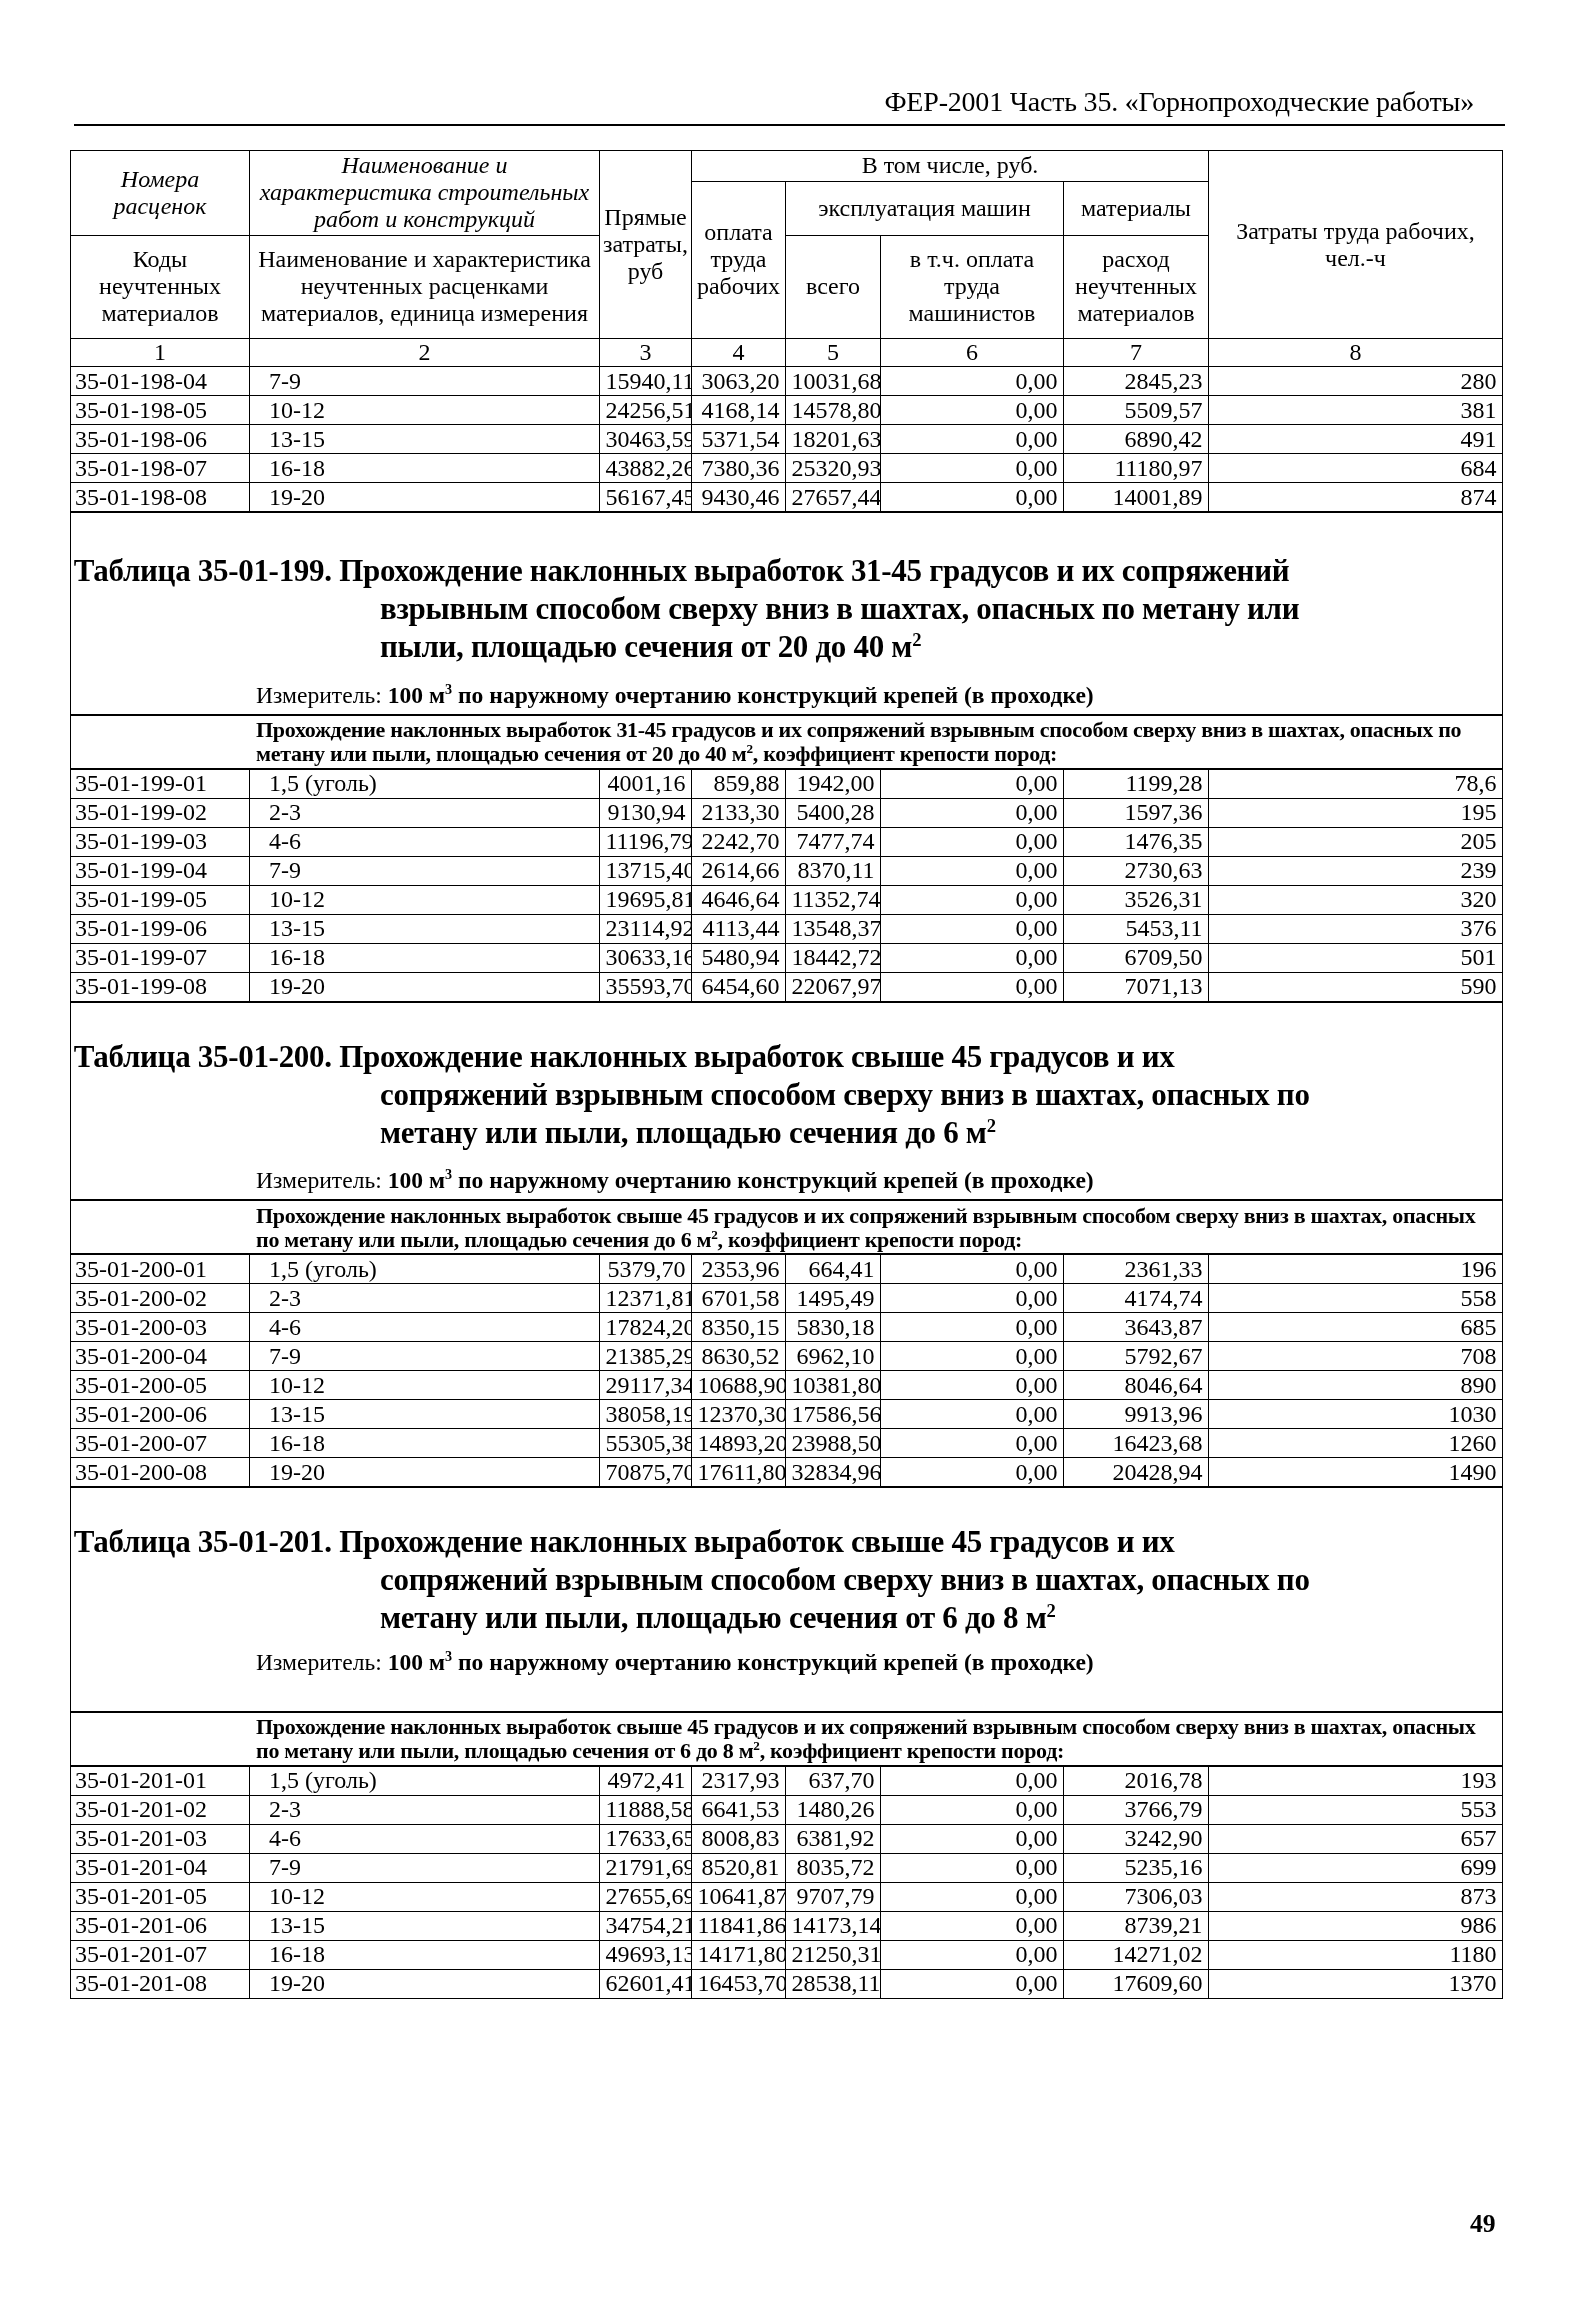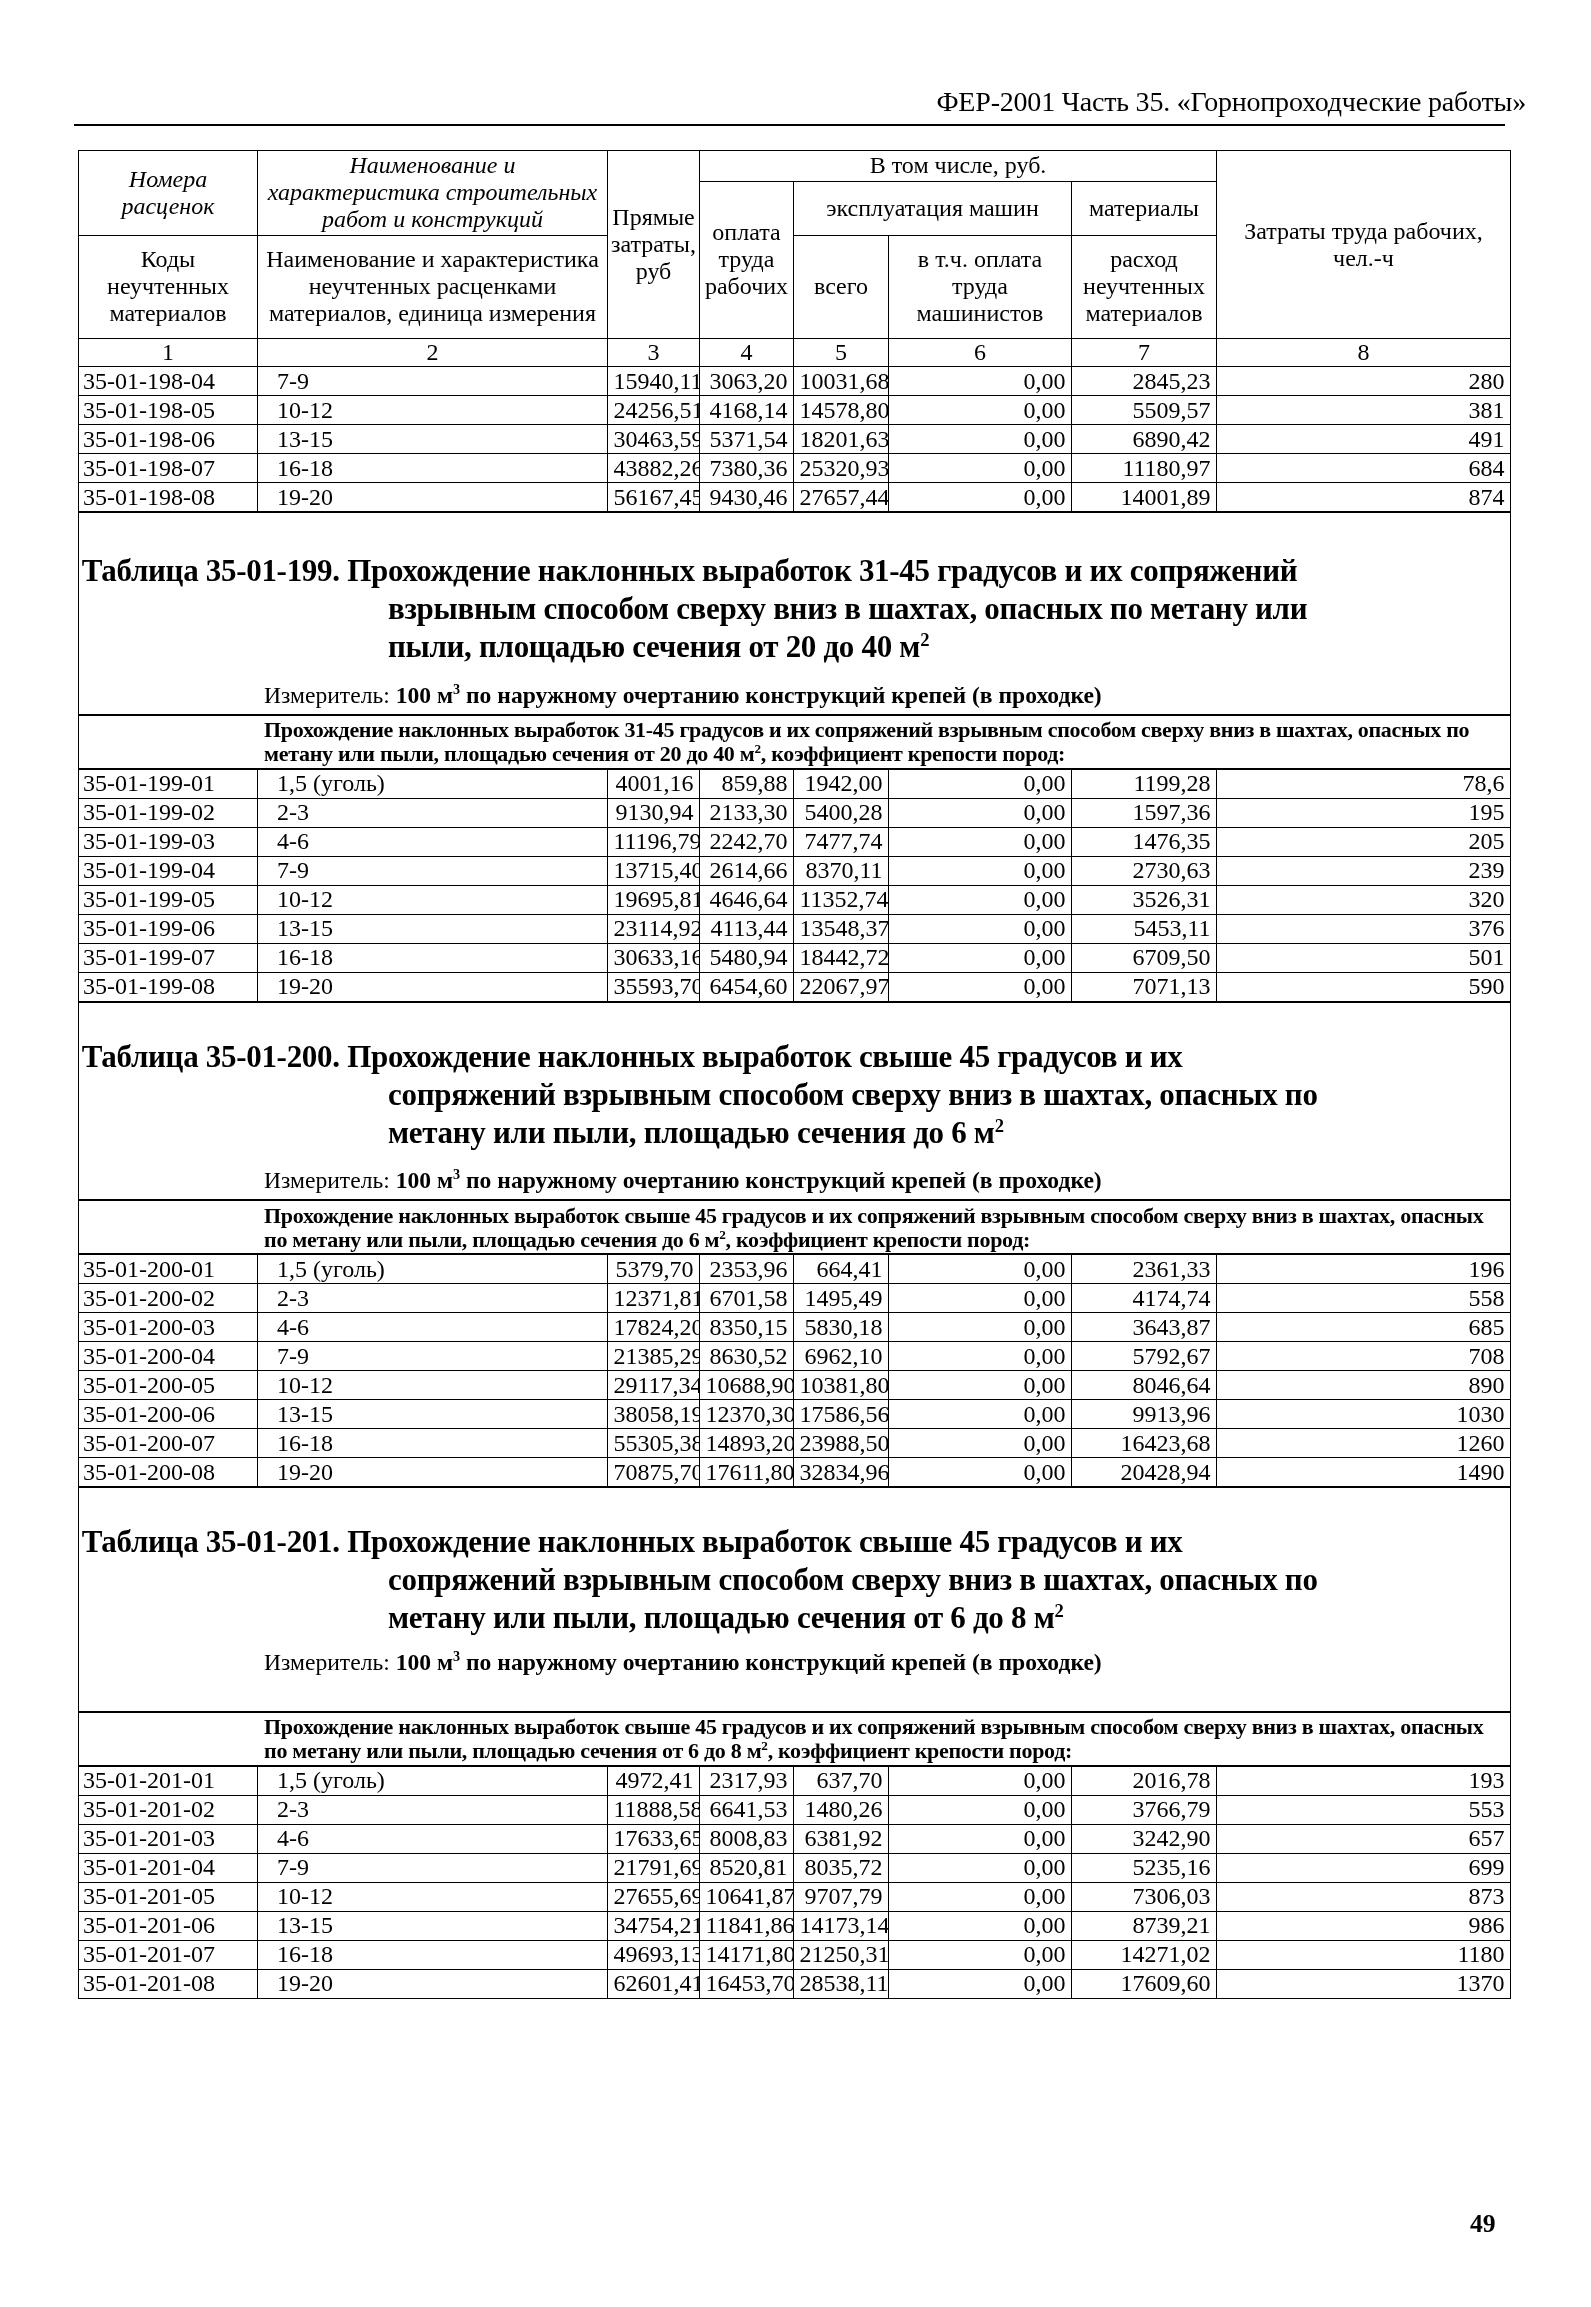--- a/index.html
+++ b/index.html
@@ -1,24 +1,24 @@
 <!DOCTYPE html>
 <html style="font-size:10.8px"><head>
 <meta charset="utf-8">
 <style>
   html, body { margin: 0; padding: 0; background: #ffffff; }
   body { width: 1591px; height: 2307px; position: relative; overflow: hidden;
          font-family: "Liberation Serif", "DejaVu Serif", serif; color: #000; }
-  .running-header { position: absolute; left: 849px; top: 86px; width: 677px; text-align: right;
+  .running-header { position: absolute; left: 797px; top: 86px; width: 677px; text-align: right;
          font-size: 28px; line-height: 32px; letter-spacing: -0.2px; }
   .header-rule { position: absolute; left: 74px; top: 124px; width: 1431px; height: 0; border-top: 2px solid #000; }
   .page-number { position: absolute; left: 1470px; top: 2209px; font-size: 25.6px; font-weight: bold;
          font-family: "Liberation Serif", serif; }
 
-  table.fer { position: absolute; left: 78px; top: 150px; width: 1432px; border-collapse: collapse; table-layout: fixed; padding-left: 12px; }
+  table.fer { position: absolute; left: 70px; top: 150px; width: 1432px; border-collapse: collapse; table-layout: fixed; padding-left: 12px; }
   table.fer td { border: 1.3px solid #000; padding: 0 5.4px; font-size: 24px; line-height: 27px; vertical-align: middle; white-space: nowrap; overflow: hidden; }
 
   
   .hd { font-size: 17px; line-height: 20px; text-align: center; white-space: normal !important; padding: 1.3px 2.7px !important; }
   .hd-it { font-style: italic; }
   .colnum td { font-size: 19px; line-height: 21.6px; text-align: center; height: 21.6px; }
   .row td { height: 28px; }
   .num { text-align: right; }
   .code { text-align: left; padding-left: 4px !important; }
   .name { text-align: left; padding-left: 19px !important; }

